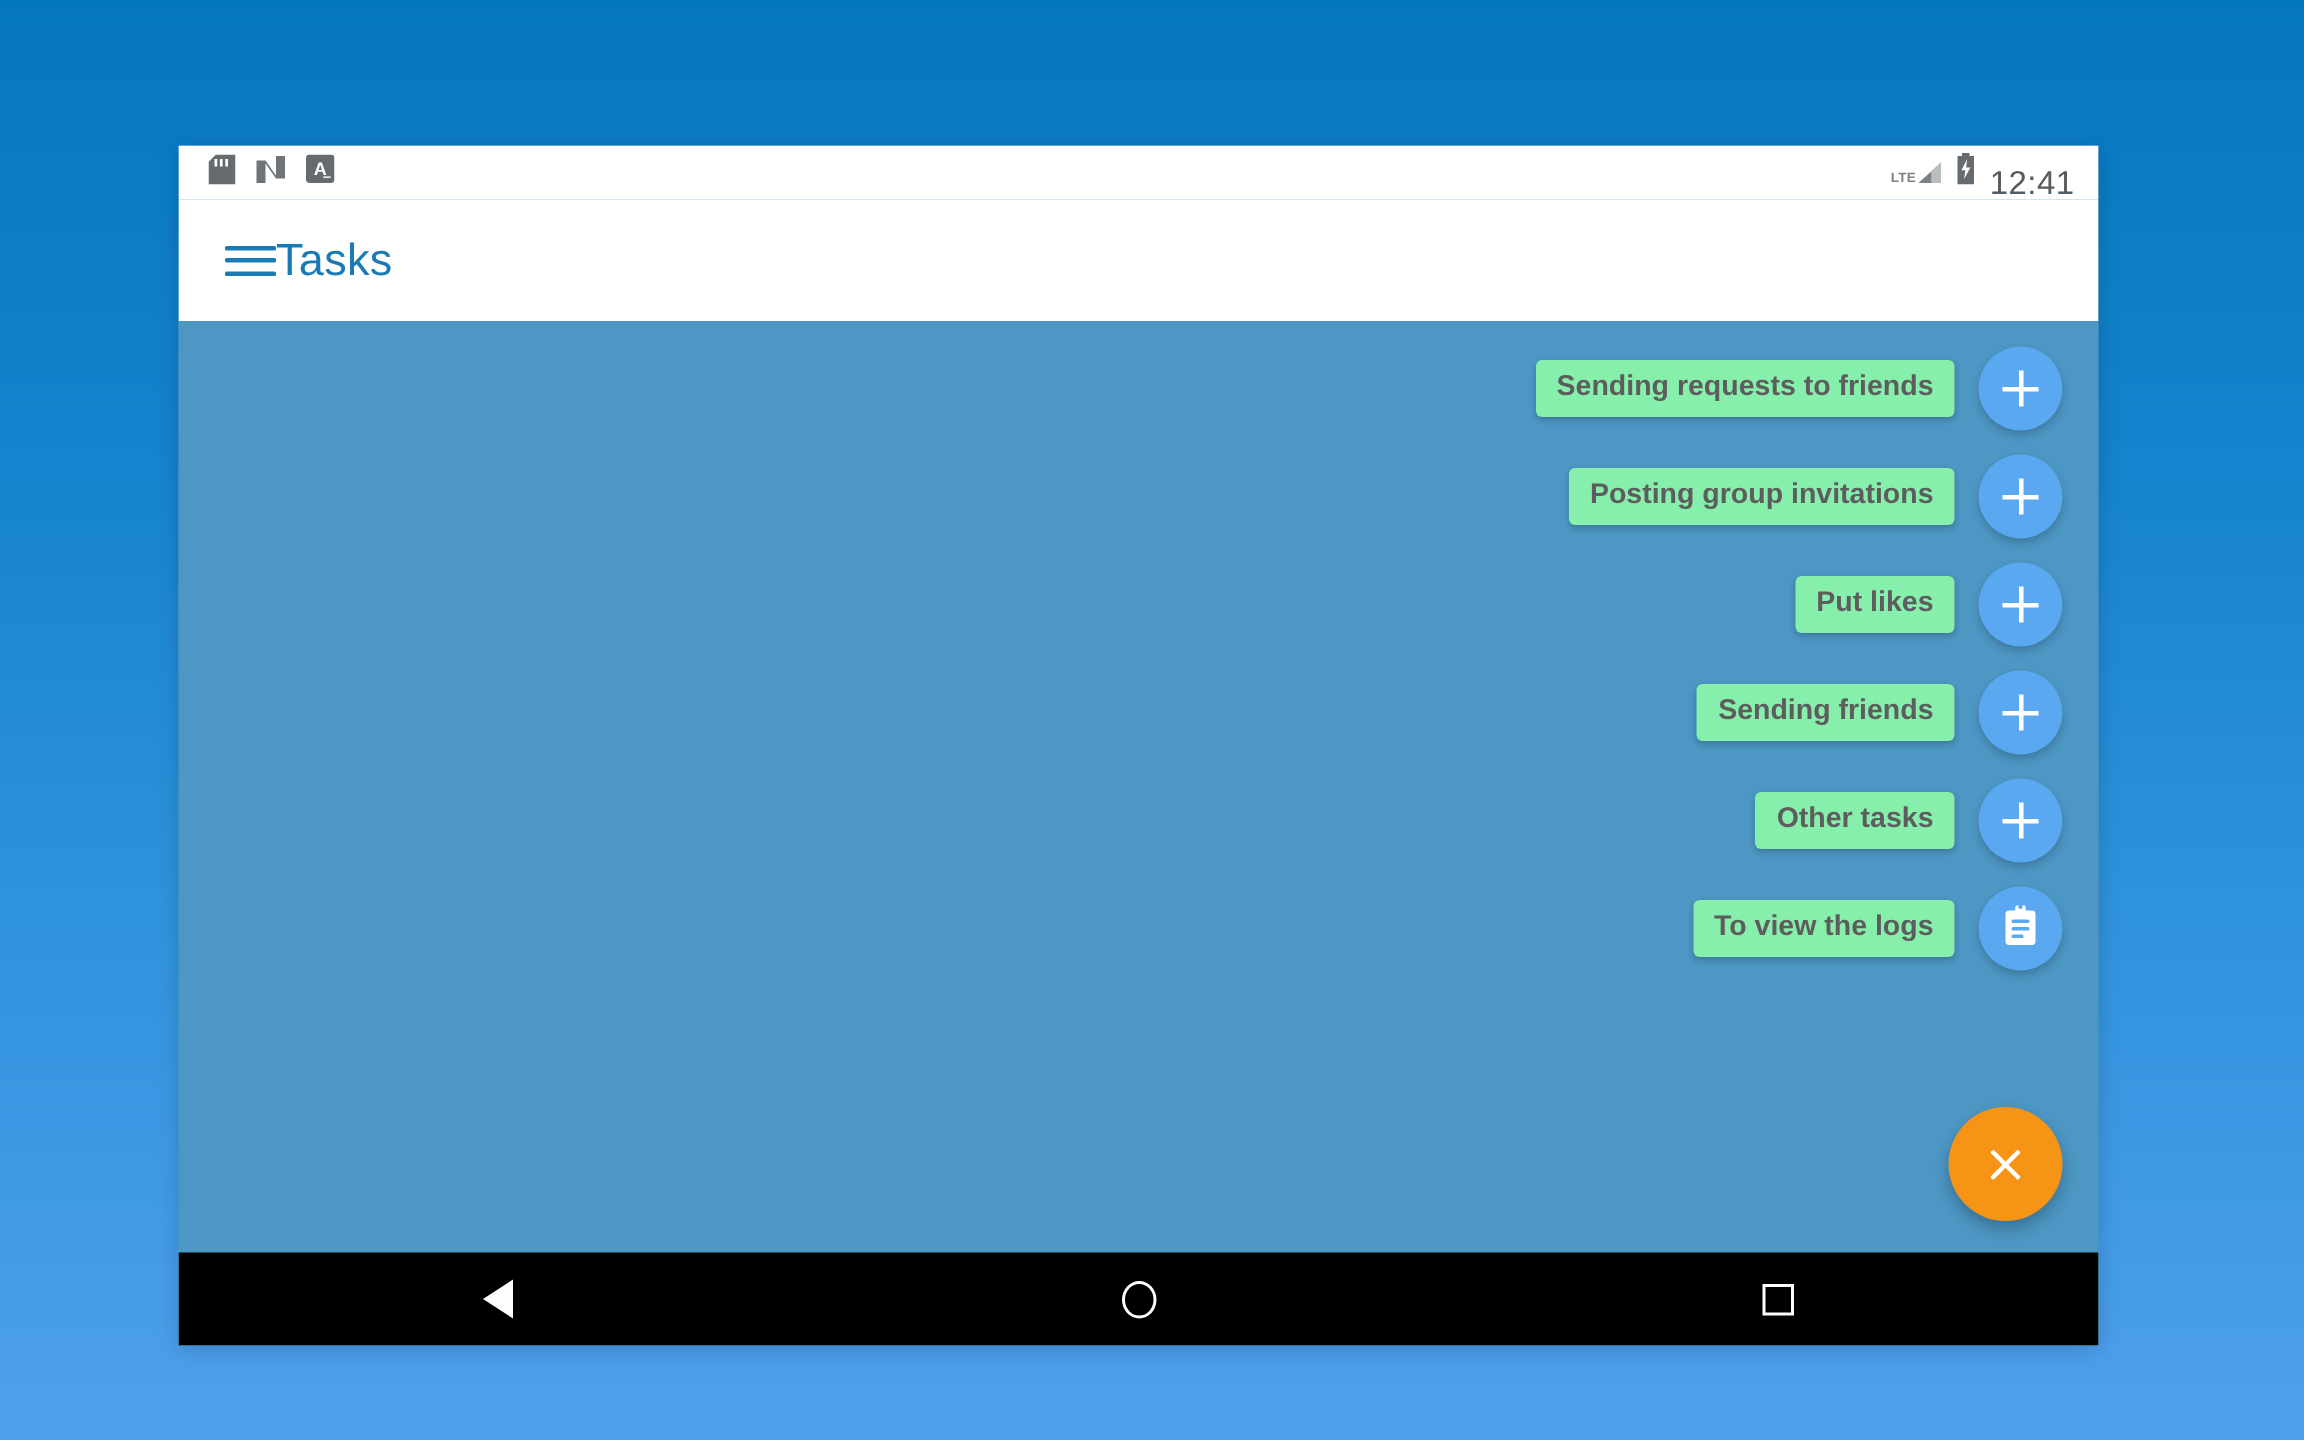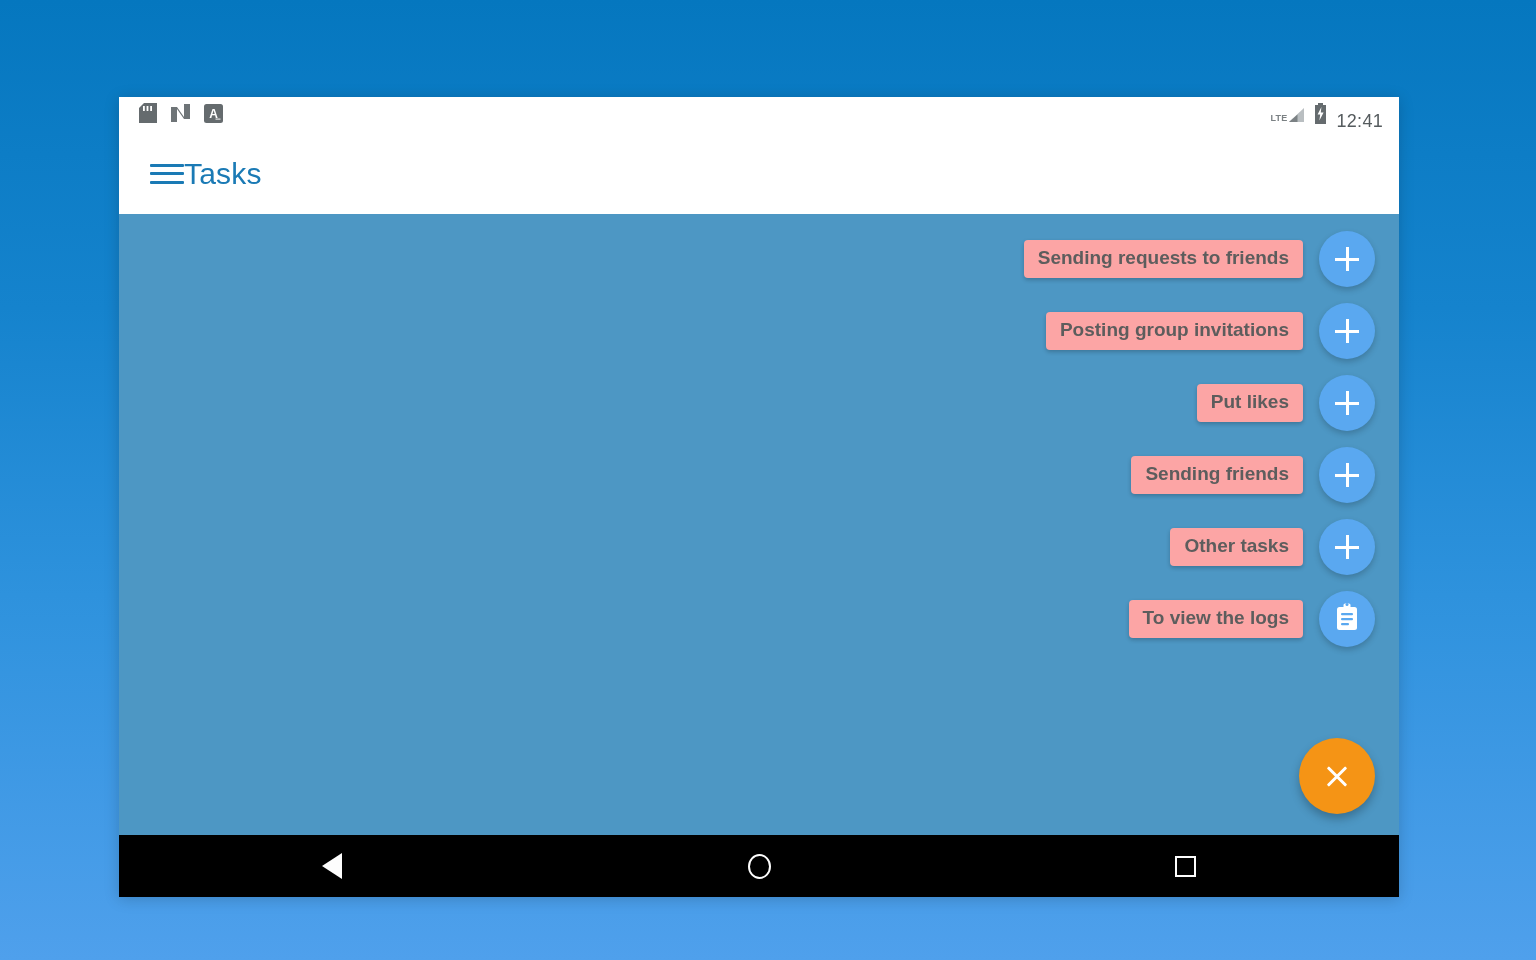--- a/index.html
+++ b/index.html
@@ -31,21 +31,21 @@
     display:flex; align-items:center;
     padding:0 16px 0 20px;
   }
   #status-left { display:flex; align-items:center; gap:13px; }
   #status-right {
     margin-left:auto;
     display:flex; align-items:center; gap:9px;
   }
   .sicon { display:block; }
   #clock {
-    font-size:18px;
+    font-size:22px;
     color:#555b5e;
     letter-spacing:0.3px;
     font-family:"Liberation Sans", sans-serif;
     margin-top:13px;
   }
   #lte-label {
     font-size:9px; color:#7b8184; font-weight:bold;
     letter-spacing:0.2px;
   }
   .lte-wrap { display:flex; align-items:flex-end; gap:1px; }
@@ -89,21 +89,21 @@
     display:flex; flex-direction:column;
     align-items:flex-end;
     gap:16px;
   }
   .fabrow {
     display:flex; align-items:center;
     gap:16px;
     height:56px;
   }
   .fablabel {
-    background:#fca5a5;
+    background:#86efac;
     color:#5d5d5d;
     font-size:19px;
     font-weight:bold;
     padding:8px 14px 9px 14px;
     border-radius:4px;
     white-space:nowrap;
     box-shadow:0 2px 4px rgba(0,0,0,0.22);
     line-height:1.1;
     cursor:pointer;
   }

